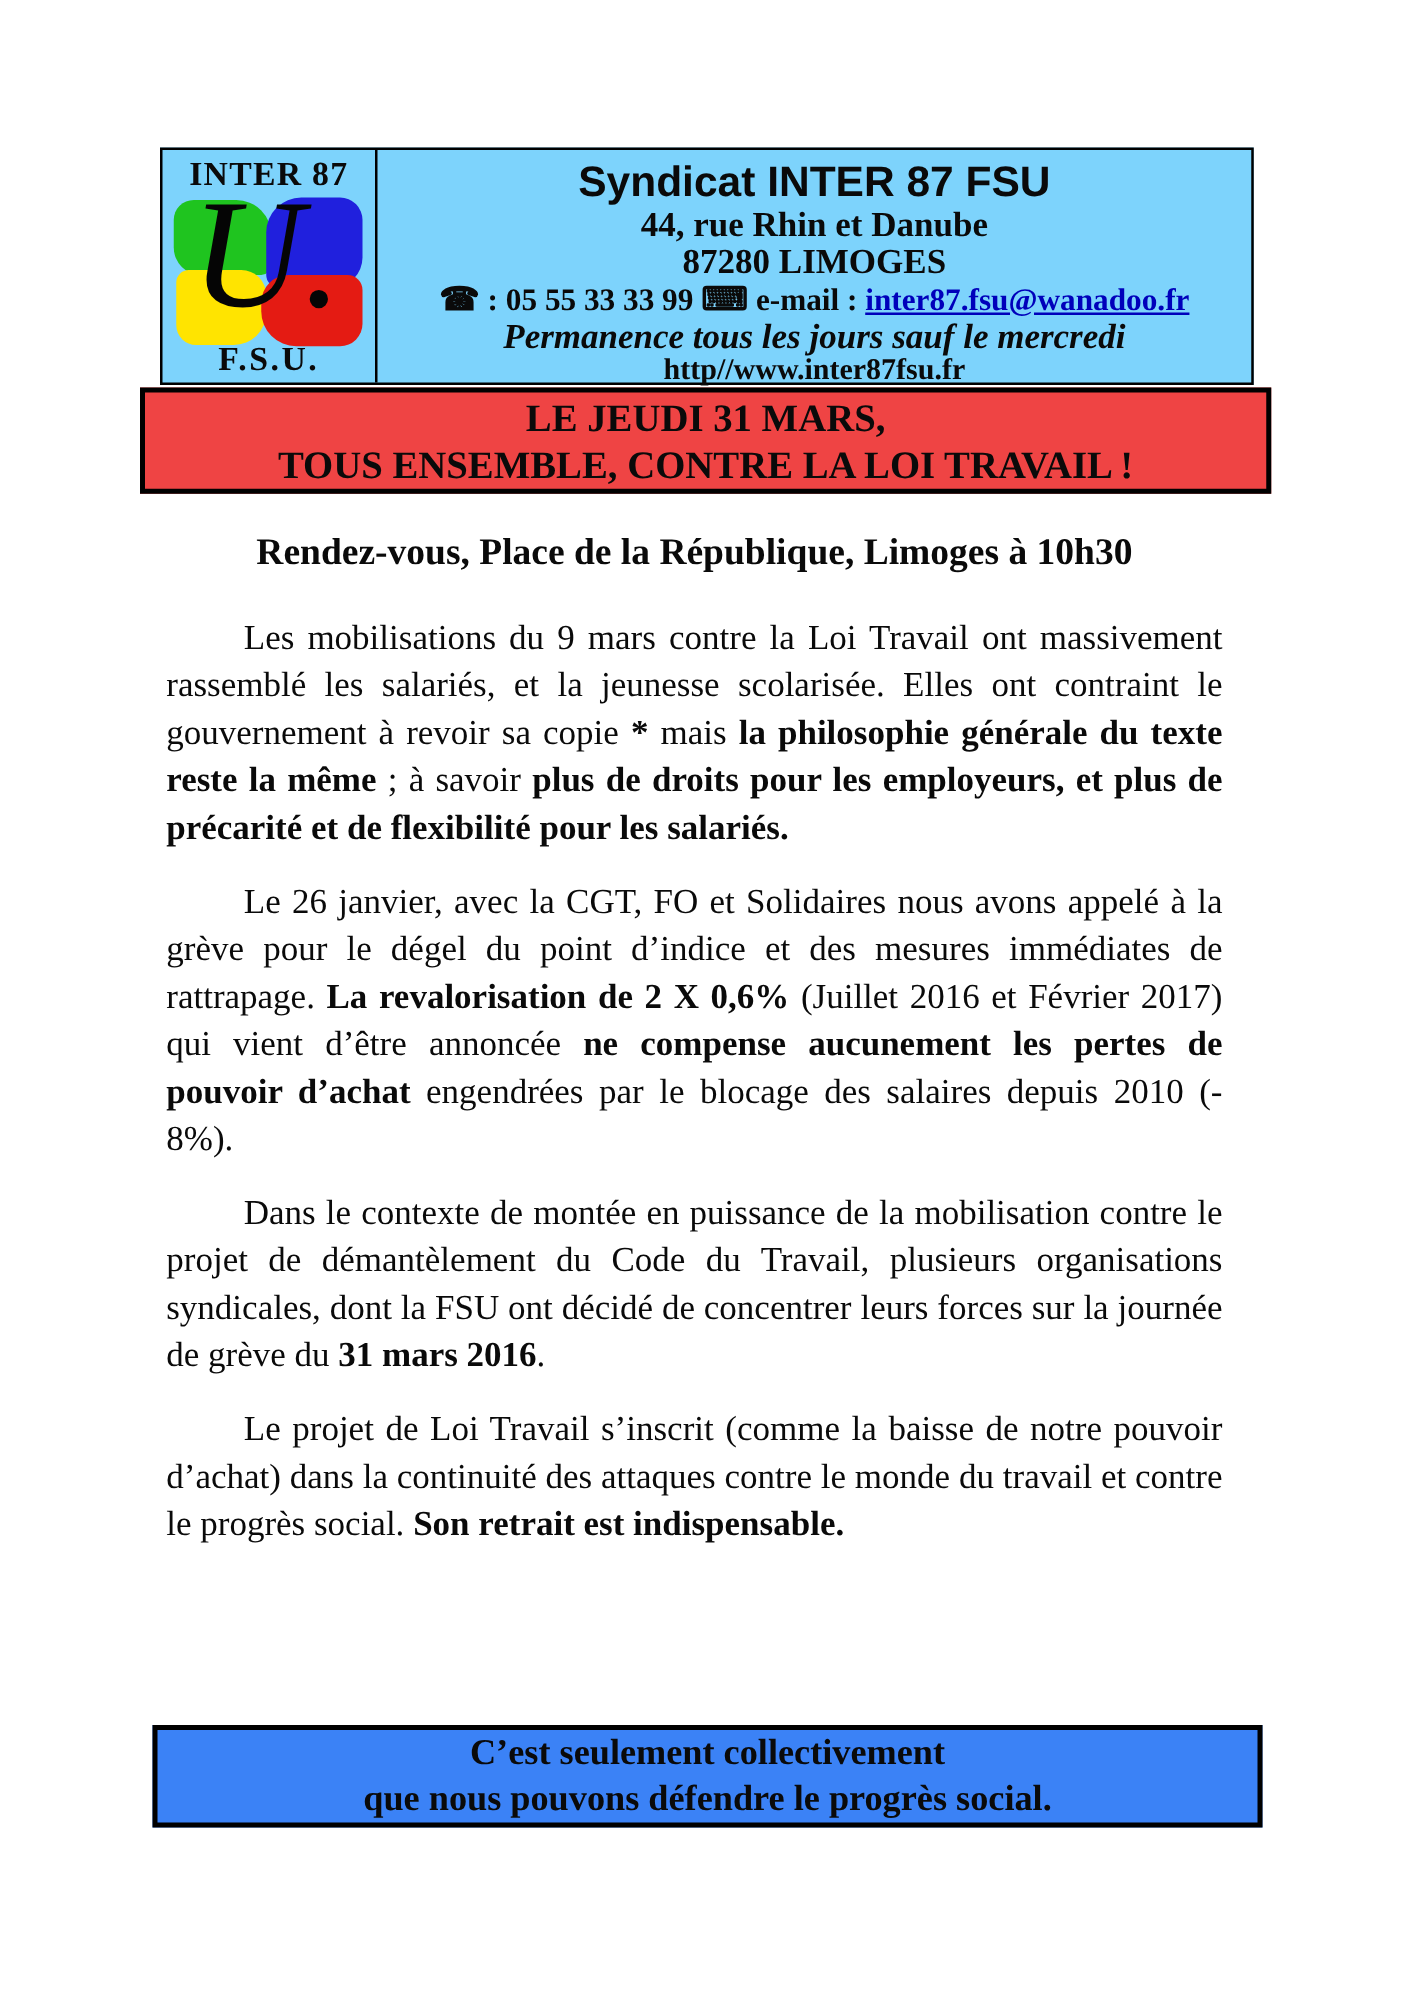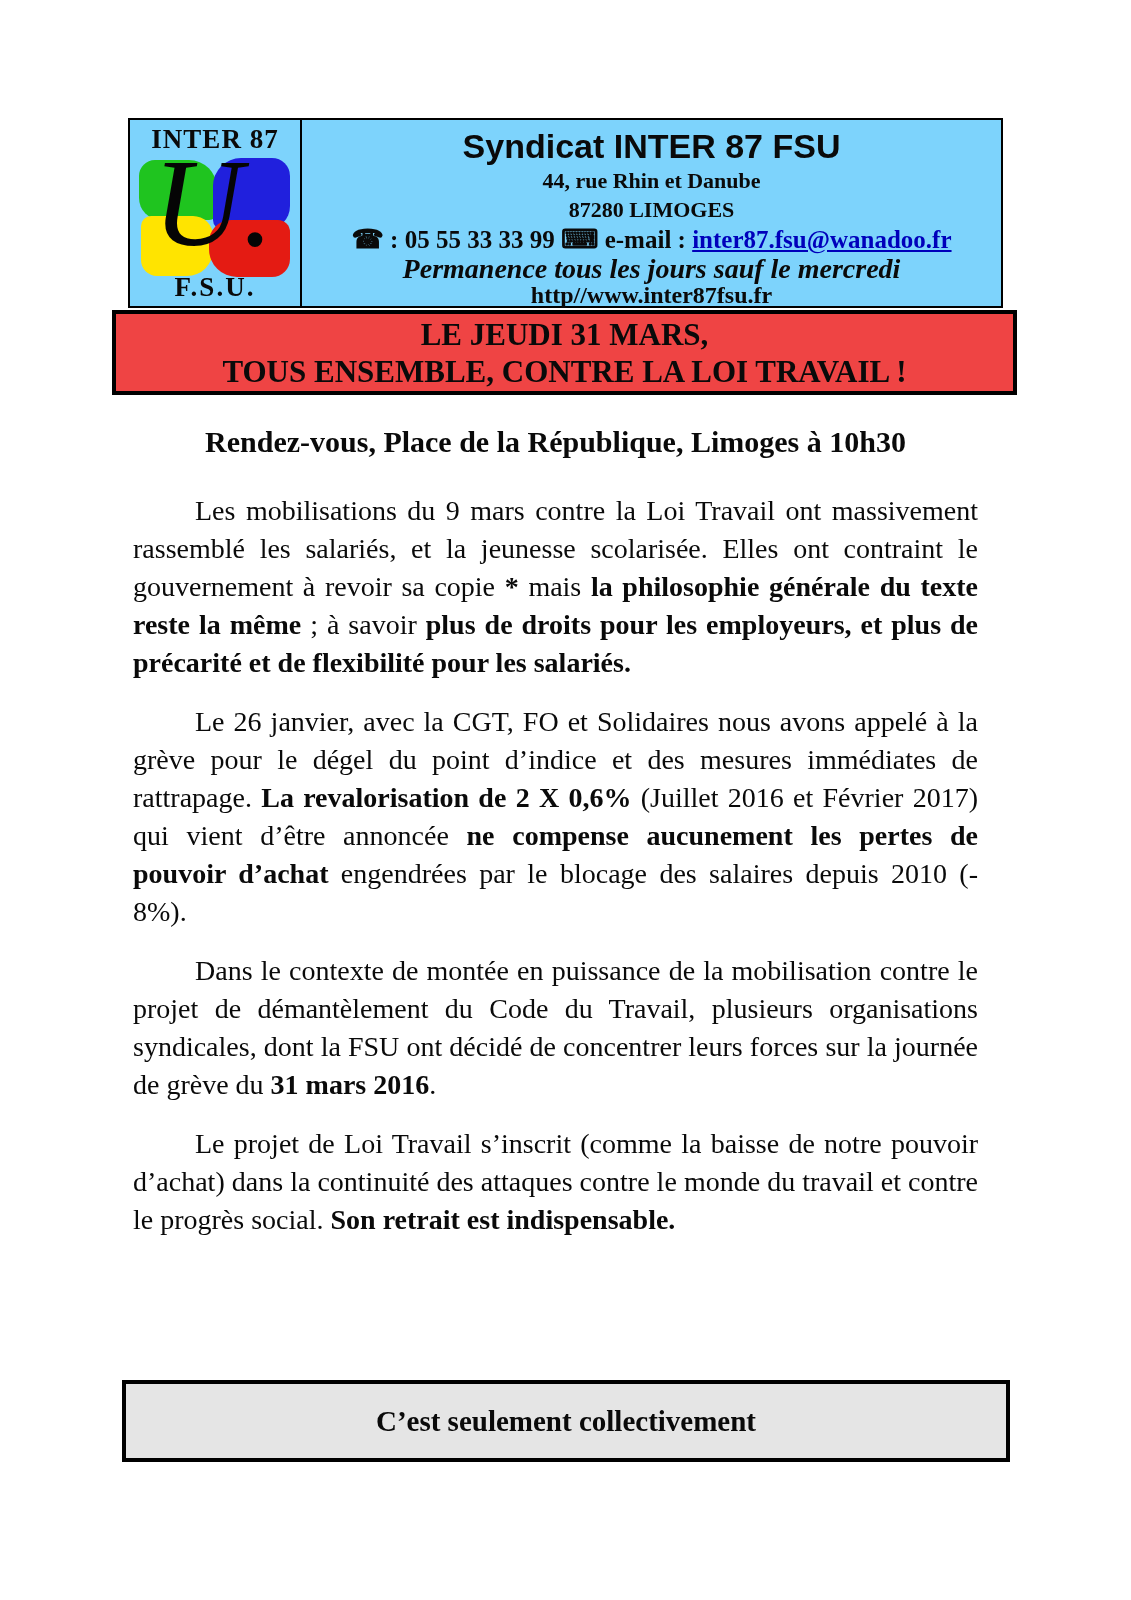--- a/index.html
+++ b/index.html
@@ -38,21 +38,21 @@
   .logo-bottom {
     position:absolute; bottom:3px; left:0; right:0;
     font-weight:bold; font-size:27px; letter-spacing:2px;margin-top:17px;
   }
 
   .info-cell { flex:1; text-align:center; padding-top:6px; }
   .org-name  {
     font-family:"Liberation Sans", sans-serif; font-weight:bold;
     font-size:34px; line-height:40px;
   }
-  .addr      { font-weight:bold; font-size:22px; line-height:29px; }
+  .addr      { font-weight:bold; font-size:28px; line-height:29px; }
   .contact-line { font-weight:bold; font-size:25px; line-height:31px; white-space:nowrap; }
   .contact-line .icon { font-size:26px; }
   .email-link {
     color:var(--link); text-decoration:underline; cursor:pointer; font-weight:bold;
   }
   .permanence { font-weight:bold; font-style:italic; font-size:28px; line-height:27px; }
   .website    { font-weight:bold; font-size:24px; line-height:27px; }
 
   
   .banner {
@@ -73,21 +73,21 @@
   .body-para {
     margin:0 0 21px 0;
     font-size:28px; line-height:38px;
     text-align:justify; text-indent:62px;
   }
   .body-para b { font-weight:bold; }
 
   
   .footer-box {
     position:absolute; left:122px; top:1380px; width:888px; height:82px;
-    border:4px solid #000; box-sizing:border-box; background:#e5e5e5;
+    border:4px solid #000; box-sizing:border-box; background:#3b82f6;
     display:flex; flex-direction:column; justify-content:center; align-items:center;
     font-weight:bold; font-size:29px; line-height:37px; text-align:center;
   }
 </style>
 </head>
 <body style="--c-green: #1fc41f; --c-blue: #2020dd; --c-yellow: #ffe400; --c-red: #e41b13; --link: #0000bb;">
 
 <div class="page">
 
   <div class="header-box">
@@ -128,15 +128,16 @@
 
   <div class="body-text">
       <p class="body-para"><span>Les mobilisations du 9 mars contre la Loi Travail ont massivement rassemblé les salariés, et la jeunesse scolarisée. Elles ont contraint le gouvernement à revoir sa copie </span><b>* </b><span>mais </span><b>la philosophie générale du texte reste la même</b><span> ; à savoir </span><b>plus de droits pour les employeurs, et plus de précarité et de flexibilité pour les salariés.</b></p>
       <p class="body-para"><span>Le 26 janvier, avec la CGT, FO et Solidaires nous avons appelé à la grève pour le dégel du point d’indice et des mesures immédiates de rattrapage. </span><b>La revalorisation de 2 X 0,6%</b><span> (Juillet 2016 et Février 2017) qui vient d’être annoncée </span><b>ne compense aucunement les pertes de pouvoir d’achat</b><span> engendrées par le blocage des salaires depuis 2010 (- 8%).</span></p>
       <p class="body-para"><span>Dans le contexte de montée en puissance de la mobilisation contre le projet de démantèlement du Code du Travail, plusieurs organisations syndicales, dont la FSU ont décidé de concentrer leurs forces sur la journée de grève du </span><b>31 mars 2016</b><span>.</span></p>
       <p class="body-para"><span>Le projet de Loi Travail s’inscrit (comme la baisse de notre pouvoir d’achat) dans la continuité des attaques contre le monde du travail et contre le progrès social. </span><b>Son retrait est indispensable.</b></p>
     </div>
 
   <div class="footer-box">
     <div>C’est seulement collectivement</div>
+    <div>que nous pouvons défendre le progrès social.</div>
   </div>
 
 </div>
 
 </body></html>

